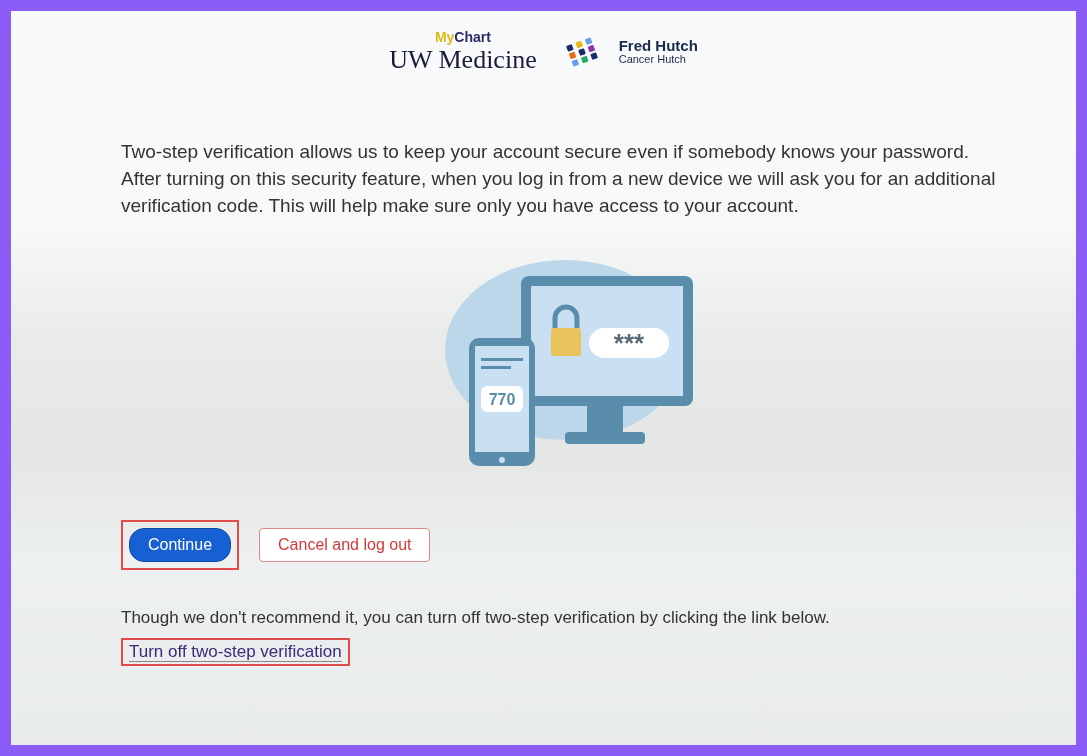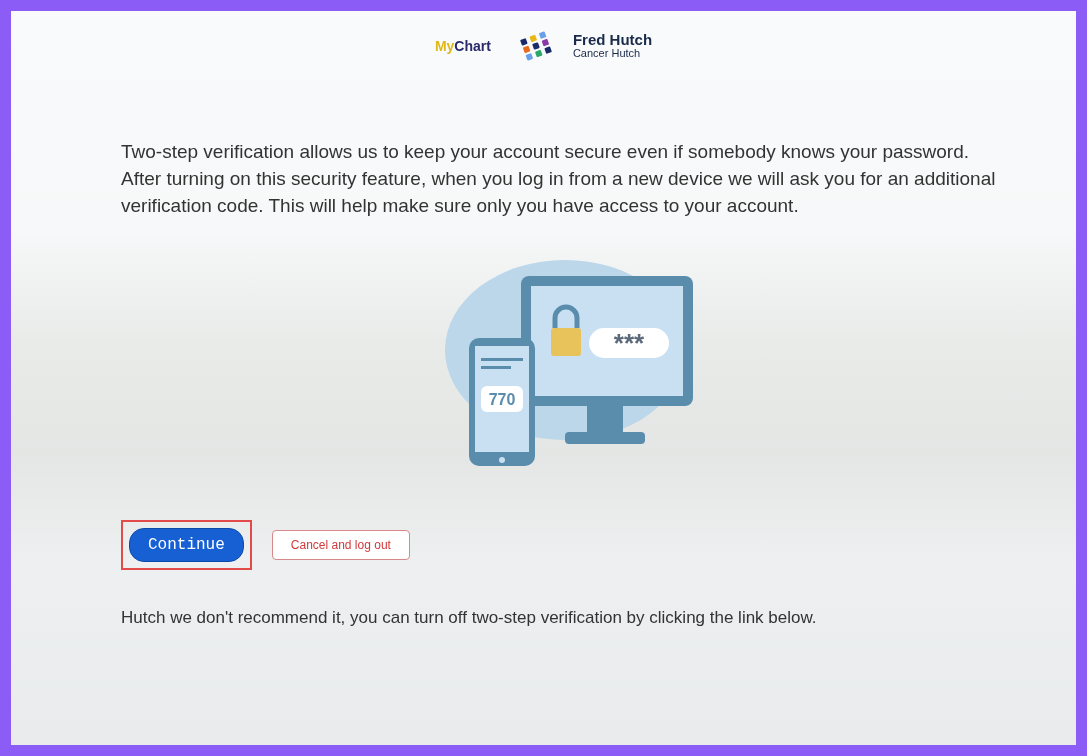--- a/index.html
+++ b/index.html
@@ -58,25 +58,25 @@
   }
 
   .btn-row {
     display:flex; align-items:center; gap:20px; margin-top:20px;
   }
   .hl-box {
     border:2px solid #e34a4a; padding:6px; display:inline-flex;
   }
   .btn-primary {
     background:#1760d3; color:#fff; border:1px solid #0d4aa8;
-    padding:7px 18px; font-size:16px; border-radius:15px; cursor:pointer;font-family:Liberation Mono, monospace;
+    padding:7px 18px; font-size:16px; border-radius:15px; cursor:pointer;
   }
   .btn-secondary {
     background:#fff; color:#d13a3a; border:1px solid #d88a8a;
-    padding:7px 18px; font-size:12px; border-radius:4px; cursor:pointer;
+    padding:7px 18px; font-size:16px; border-radius:4px; cursor:pointer;
   }
 
   .note {
     font-size:17px; color:#333; margin-top:38px;
   }
   .link-row { margin-top:10px; }
   .hl-box2 {
     border:2px solid #e34a4a; padding:2px 6px; display:inline-block;
   }
   .turn-off-link {
@@ -88,20 +88,21 @@
 <body>
 
 <div class="frame">
   <div class="window">
 
     <div class="logos">
       <div class="logo-uw">
         <div class="mychart">
           <span class="my">My</span><span class="chart">Chart</span>
         </div>
+        <div class="uwmed">UW Medicine</div>
       </div>
       <div class="logo-fh">
         <span class="fh-icon">
           <svg width="34" height="34" viewBox="0 0 34 34">
             <g transform="rotate(-20 17 17)">
               <rect x="4" y="6" width="6" height="6" rx="1" fill="#1a2a6a"></rect>
               <rect x="14" y="6" width="6" height="6" rx="1" fill="#e8b818"></rect>
               <rect x="24" y="6" width="6" height="6" rx="1" fill="#6aa0e8"></rect>
               <rect x="4" y="14" width="6" height="6" rx="1" fill="#e86a1a"></rect>
               <rect x="14" y="14" width="6" height="6" rx="1" fill="#1a2a6a"></rect>
@@ -147,17 +148,22 @@
         </svg>
       </div>
 
       <div class="btn-row">
         <span class="hl-box">
           <button class="btn-primary">Continue</button>
         </span>
         <button class="btn-secondary">Cancel and log out</button>
       </div>
 
-      <div class="note">Hutch we don't recommend it, you can turn off two-step verification by clicking the link below.</div>
+      <div class="note">Though we don't recommend it, you can turn off two-step verification by clicking the link below.</div>
+      <div class="link-row">
+        <span class="hl-box2">
+          <span class="turn-off-link">Turn off two-step verification</span>
+        </span>
+      </div>
     </div>
 
   </div>
 </div>
 
 </body></html>

